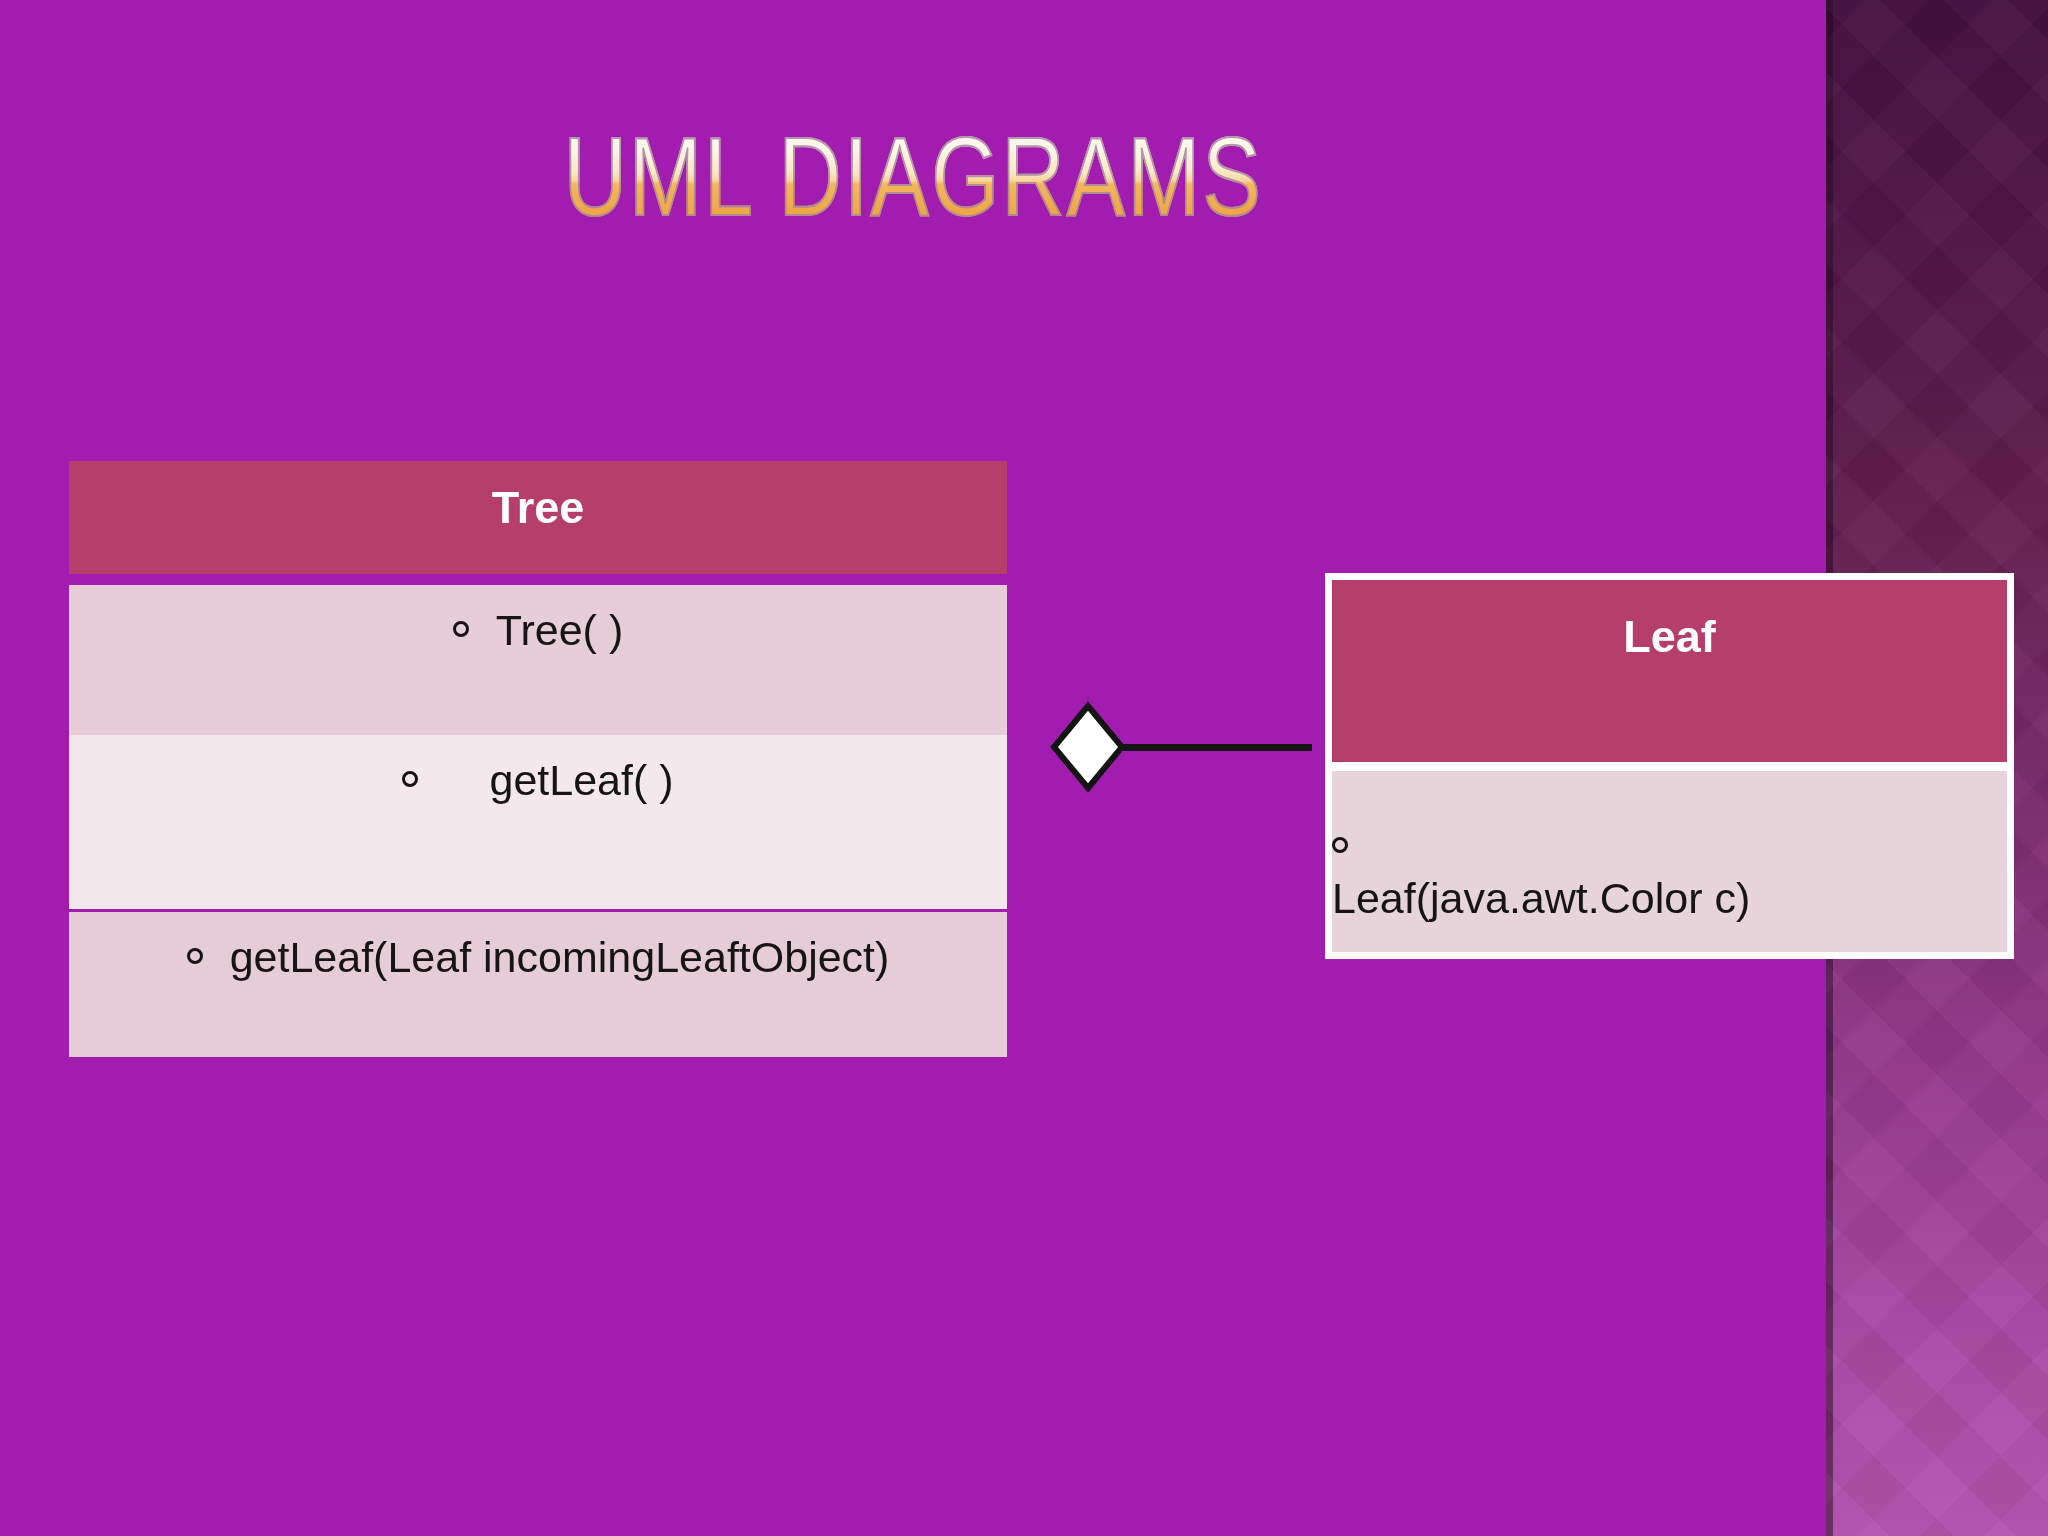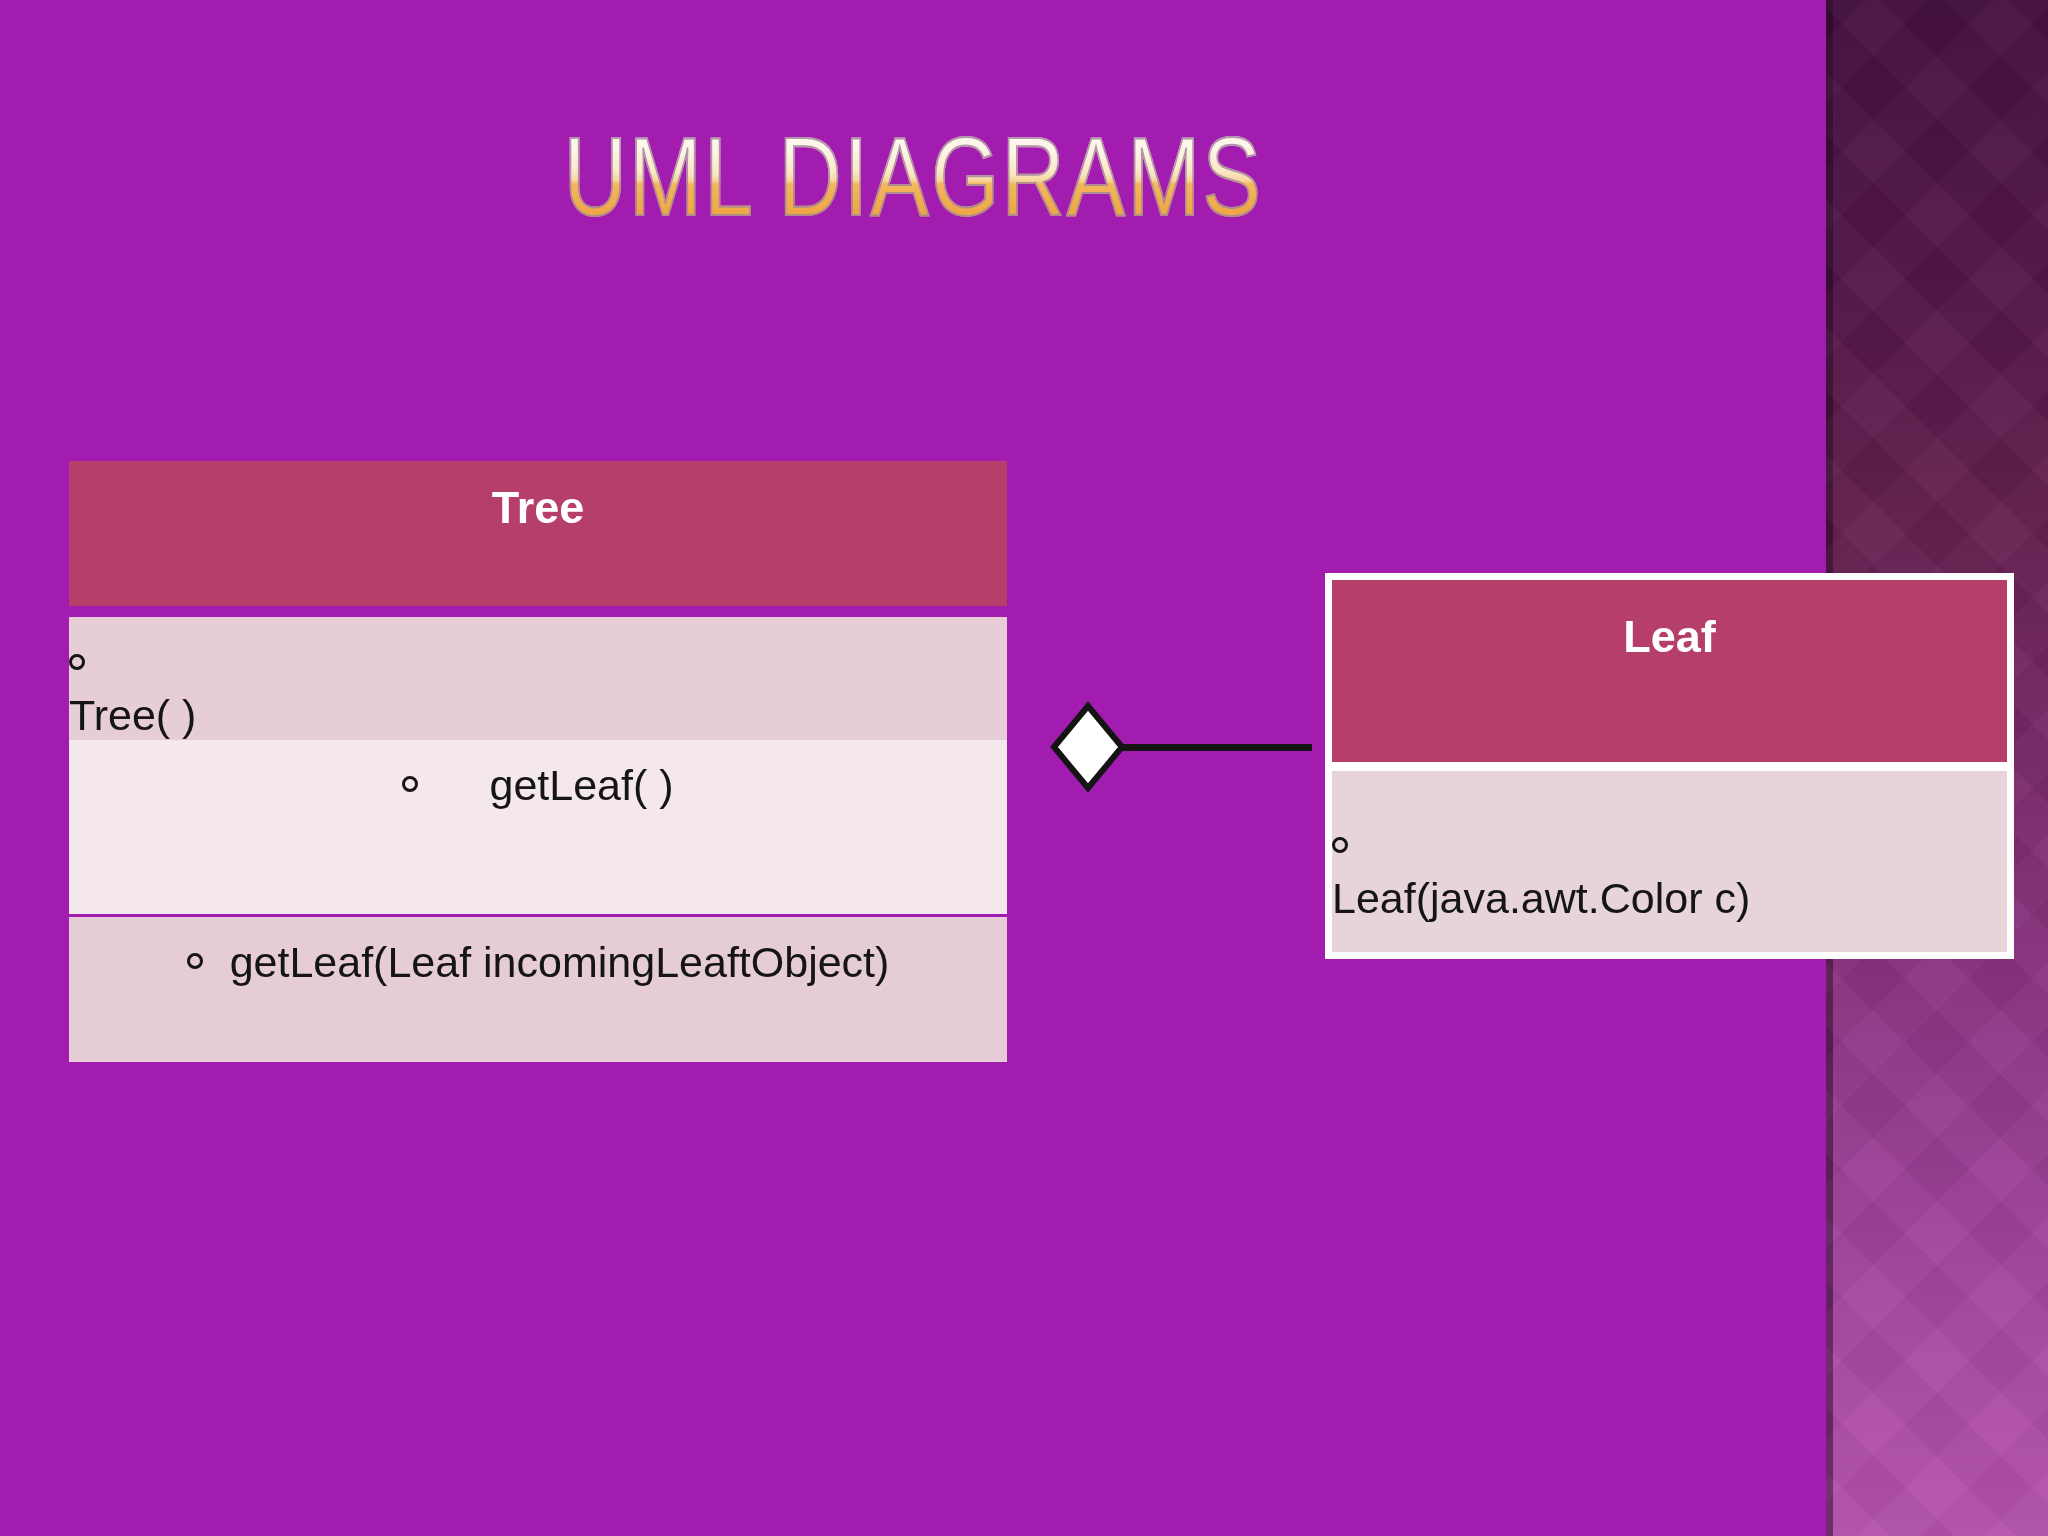--- a/index.html
+++ b/index.html
@@ -67,22 +67,22 @@
   .bullet{
     flex:0 0 auto;
     width:16px;height:16px;border:3px solid #151515;border-radius:50%;
     margin-top:36px;margin-right:27px;
     box-sizing:border-box;
   }
   .row-label{padding-top:20px;white-space:nowrap;}
 
   
   .tree-box{left:69px;top:461px;width:938px;}
-  .tree-header{height:145px;padding-top:20px;text-align:center;}
-  .tree-row1{height:123px;margin-top:11px;background:#e6cdd7;flex-direction:column;}
+  .tree-header{height:113px;padding-top:20px;text-align:center;}
+  .tree-row1{height:150px;margin-top:11px;background:#e6cdd7;}
   .tree-row2{height:174px;background:#f4e8ed;gap:44px;}
   .tree-row3{height:145px;margin-top:3px;background:#e5ccd6;}
 
   
   .leaf-box{
     left:1325px;top:573px;width:689px;
     background:#ffffff;padding:7px;box-sizing:border-box;
   }
   .leaf-header{height:182px;padding-top:30px;}
   .leaf-row1{height:181px;margin-top:9px;background:#e7d4da;flex-direction:column;}

